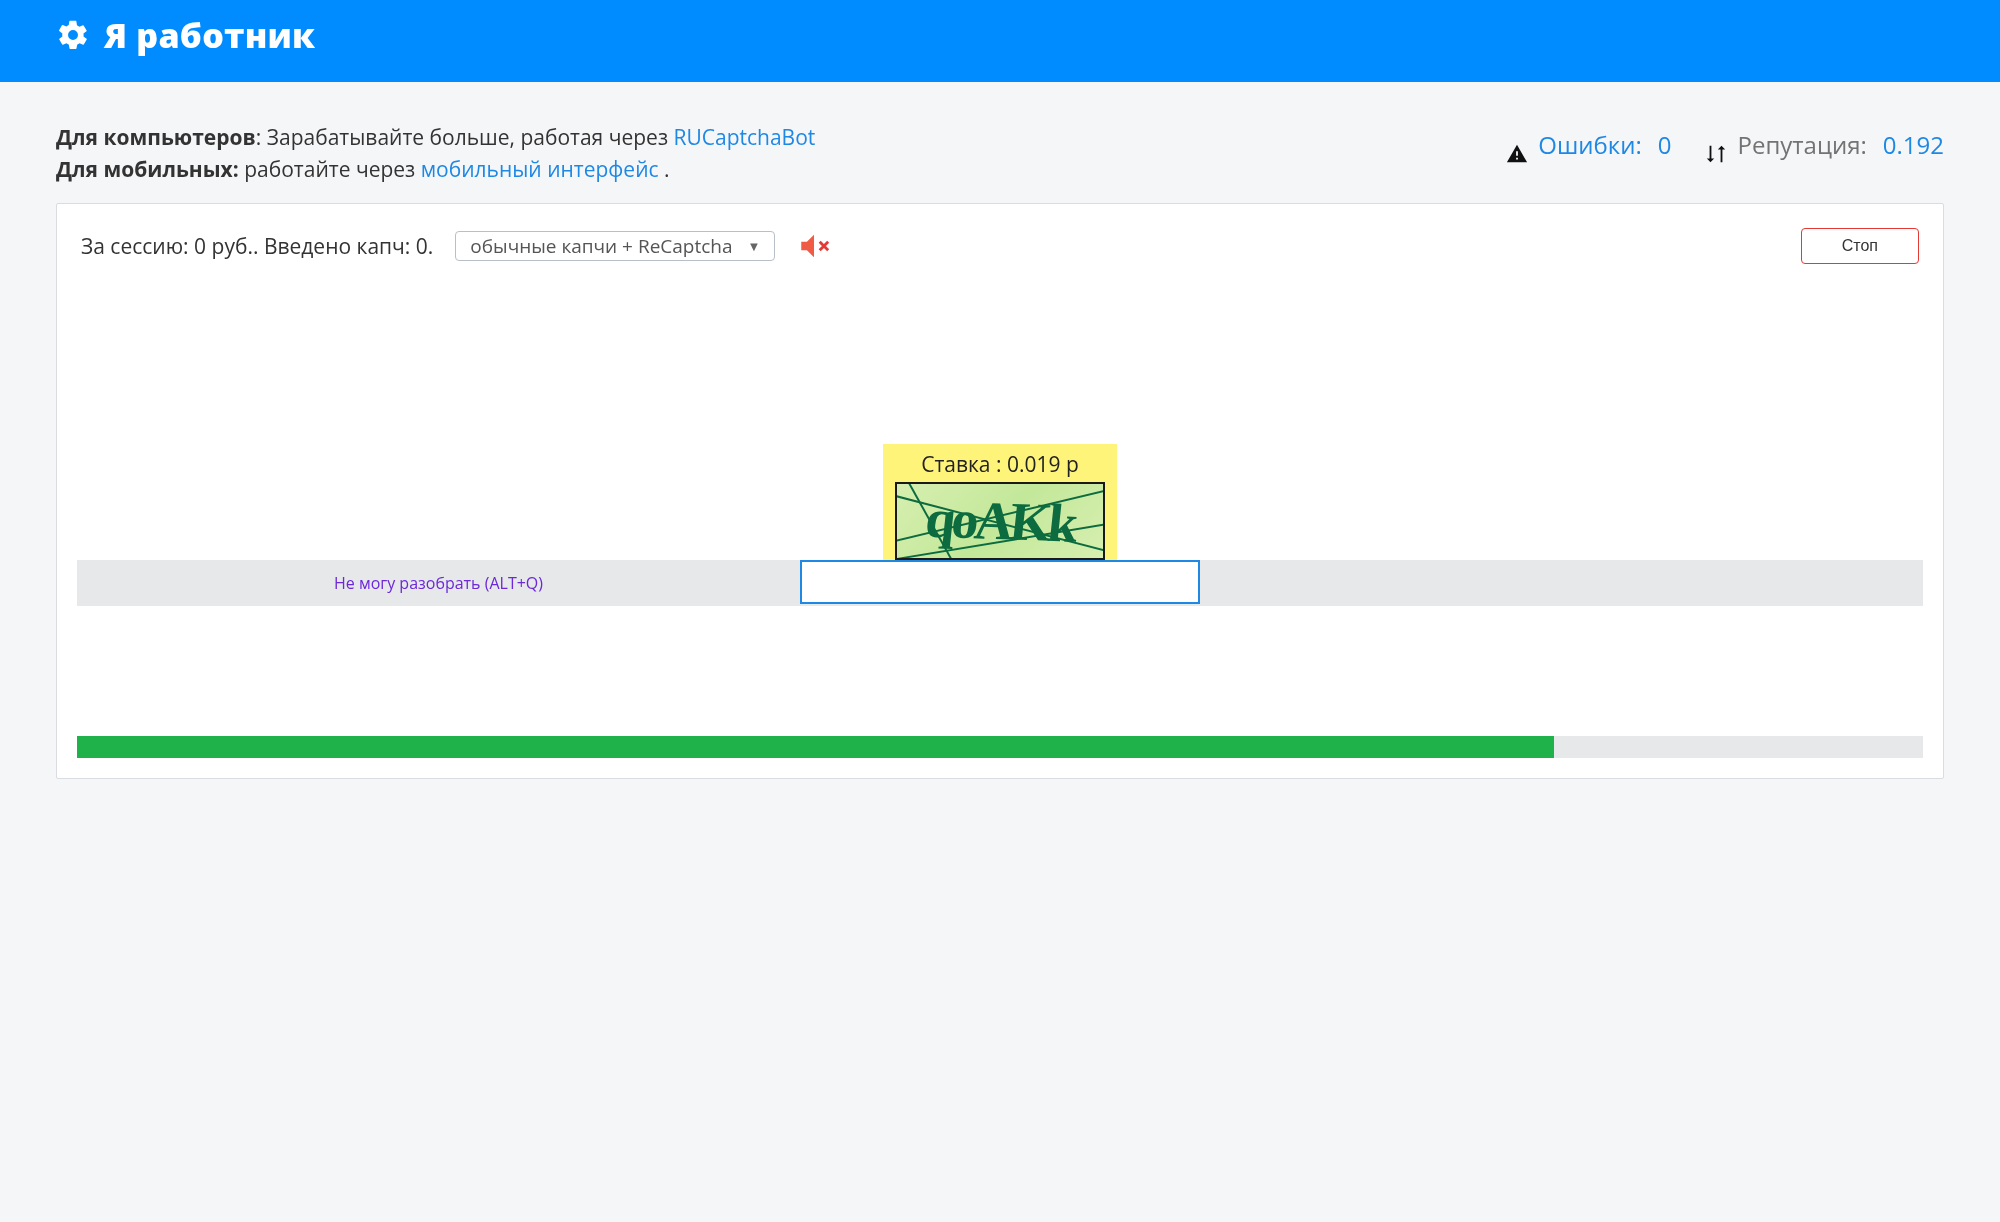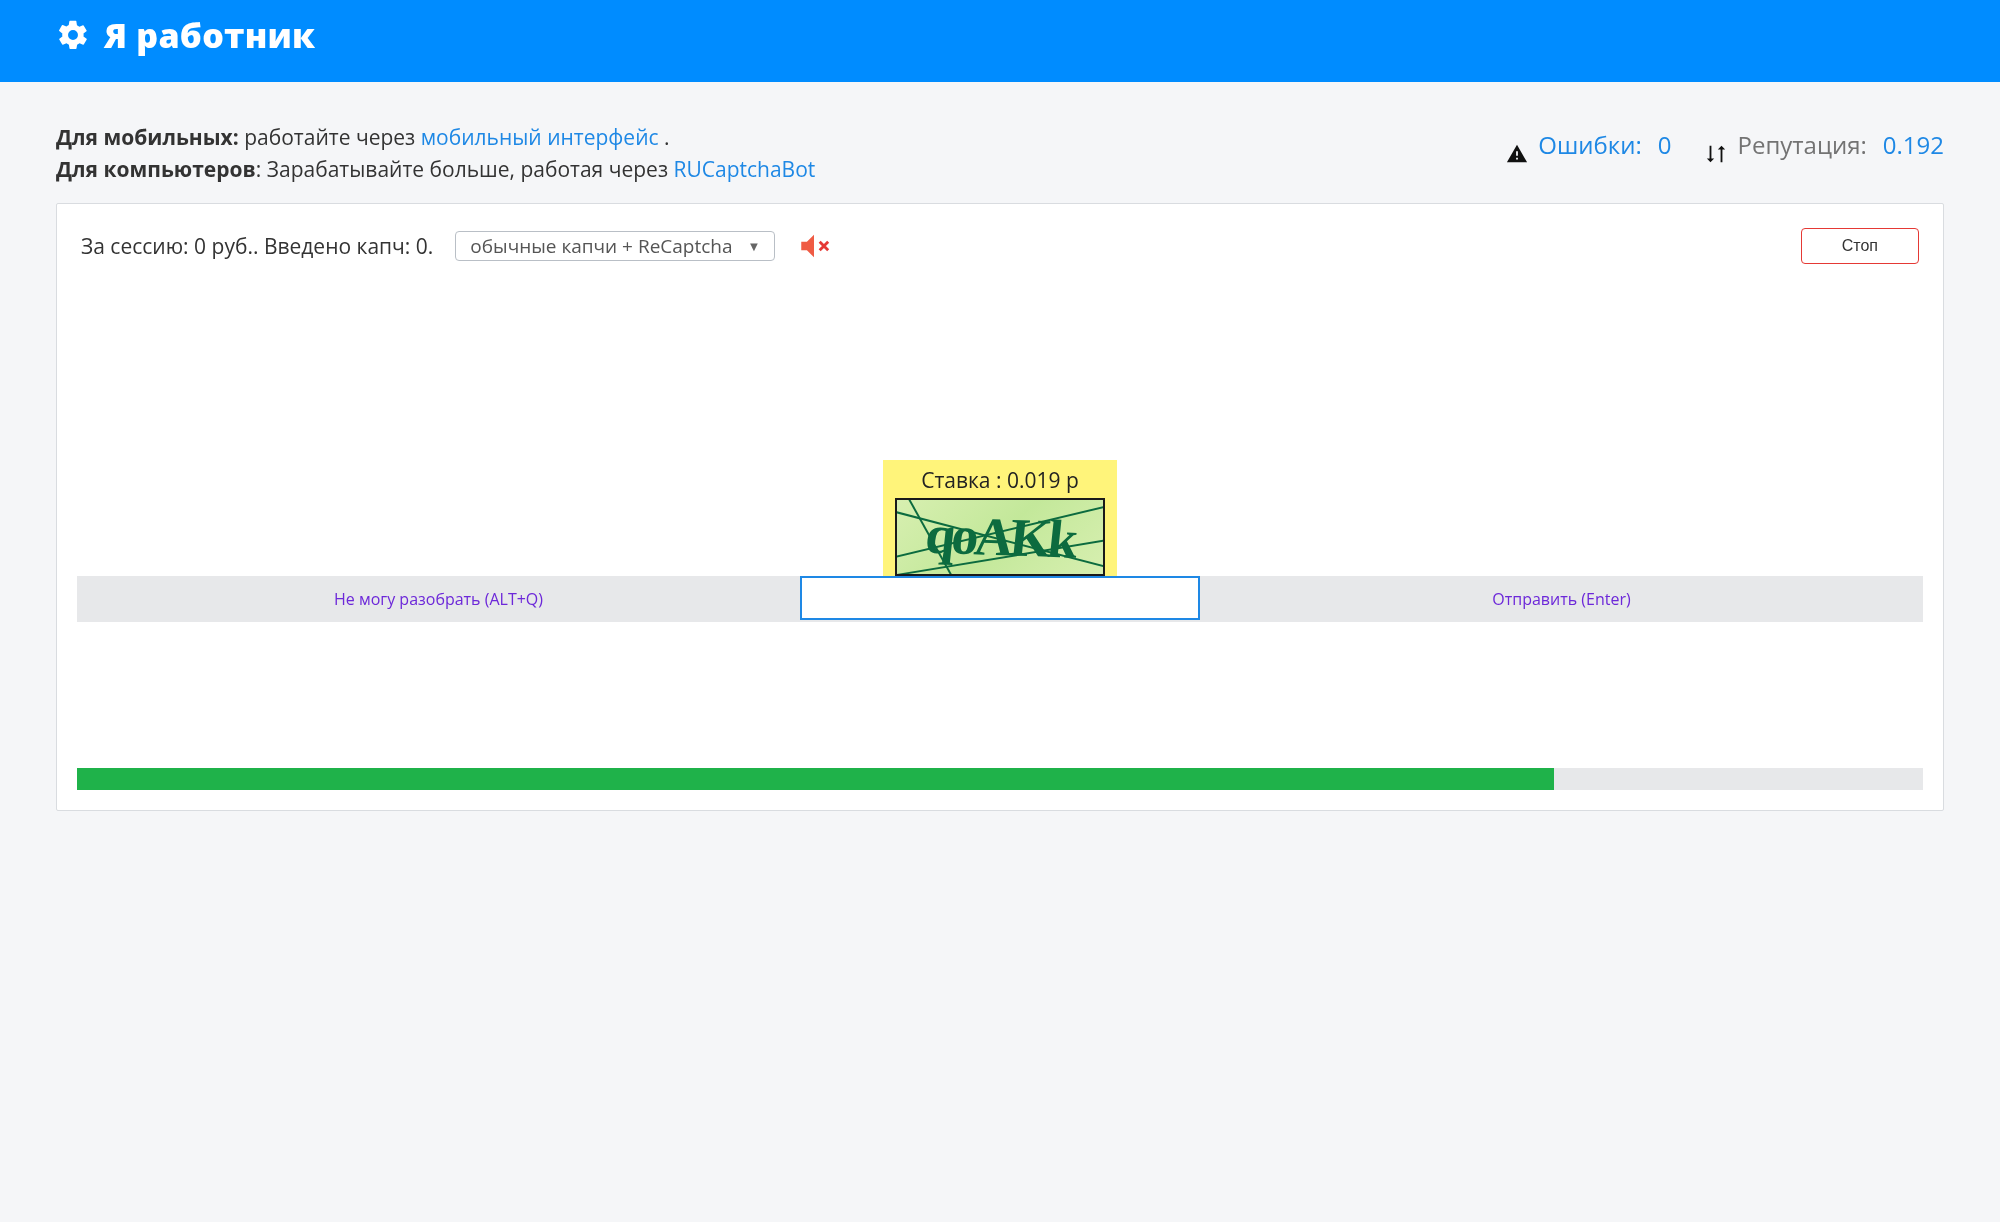--- a/index.html
+++ b/index.html
@@ -56,21 +56,20 @@
   .tr-value { color: #1e88e5; margin-left: 6px; }
   .tr-label { color: #737373; }
   .panel {
     margin: 0 56px 60px 56px;
     background: #fff;
     border: 1px solid #d9dce0;
     border-radius: 2px;
     padding: 24px 20px 20px 20px;
     display: flex;
     flex-direction: column;
-    gap: 16px;
   }
   .panel-top {
     display: flex;
     align-items: center;
     gap: 22px;
     padding: 0 4px 0 4px;
   }
   .session {
     font-size: 21px;
     color: #333;
@@ -189,24 +188,24 @@
     <svg viewBox="0 0 24 24" fill="#fff">
         <path d="M19.4 13a7.5 7.5 0 0 0 .1-1 7.5 7.5 0 0 0-.1-1l2.1-1.6a.5.5 0 0 0 .1-.6l-2-3.4a.5.5 0 0 0-.6-.2l-2.5 1a7.3 7.3 0 0 0-1.7-1l-.4-2.6A.5.5 0 0 0 13.9 2h-4a.5.5 0 0 0-.5.4L9 5a7.3 7.3 0 0 0-1.7 1l-2.5-1a.5.5 0 0 0-.6.2l-2 3.4a.5.5 0 0 0 .1.6L4.5 11a7.5 7.5 0 0 0-.1 1 7.5 7.5 0 0 0 .1 1l-2.1 1.6a.5.5 0 0 0-.1.6l2 3.4a.5.5 0 0 0 .6.2l2.5-1a7.3 7.3 0 0 0 1.7 1l.4 2.6a.5.5 0 0 0 .5.4h4a.5.5 0 0 0 .5-.4l.4-2.6a7.3 7.3 0 0 0 1.7-1l2.5 1a.5.5 0 0 0 .6-.2l2-3.4a.5.5 0 0 0-.1-.6ZM12 15.5A3.5 3.5 0 1 1 15.5 12 3.5 3.5 0 0 1 12 15.5Z"></path>
       </svg>
   </span>
   <div class="header-title">Я работник</div>
 </div>
 
 <div class="top-info">
   <div class="top-left">
     <div>
+      <b>Для компьютеров</b><span>: Зарабатывайте больше, работая через </span><a href="#">RUCaptchaBot</a>
+    </div>
+    <div>
       <b>Для мобильных:</b><span> работайте через </span><a href="#">мобильный интерфейс</a><span> .</span>
-    </div>
-    <div>
-      <b>Для компьютеров</b><span>: Зарабатывайте больше, работая через </span><a href="#">RUCaptchaBot</a>
     </div>
   </div>
   <div class="top-right">
     <div class="tr-group">
       <span class="tr-icon">
         <svg viewBox="0 0 24 24" fill="#111">
             <path d="M1 21h22L12 2 1 21zm12-3h-2v-2h2v2zm0-4h-2V9h2v5z"></path>
           </svg>
       </span>
       <a href="#" class="tr-link">Ошибки:</a>
@@ -250,20 +249,19 @@
           <path d="M-10 60 L220 5" stroke="#0c6b3f" stroke-width="2" fill="none"></path>
           <path d="M-10 78 L220 40" stroke="#0c6b3f" stroke-width="2" fill="none"></path>
           <path d="M10 -5 L60 85" stroke="#0c6b3f" stroke-width="2" fill="none"></path>
         </svg>
         <div class="captcha-scribble">qoAKk</div>
       </div>
     </div>
     <div class="action-row">
       <div class="action-btn">Не могу разобрать (ALT+Q)</div>
       <input class="answer-input" type="text" value="" style="">
-      <div class="action-btn">Отправить (Enter)</div>
     </div>
   </div>
 
   <div class="progress-wrap">
     <div class="progress-fill" style="width: 80%;"></div>
   </div>
 </div>
 
 </body></html>

